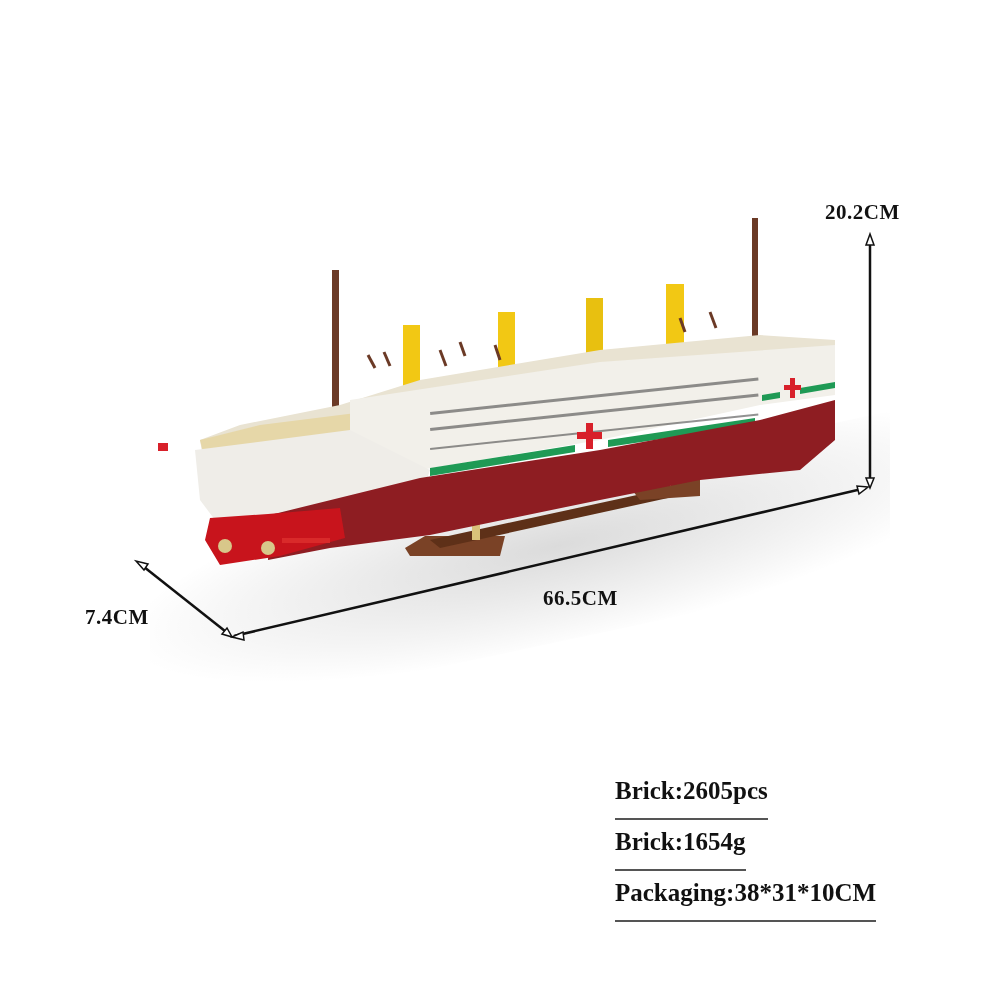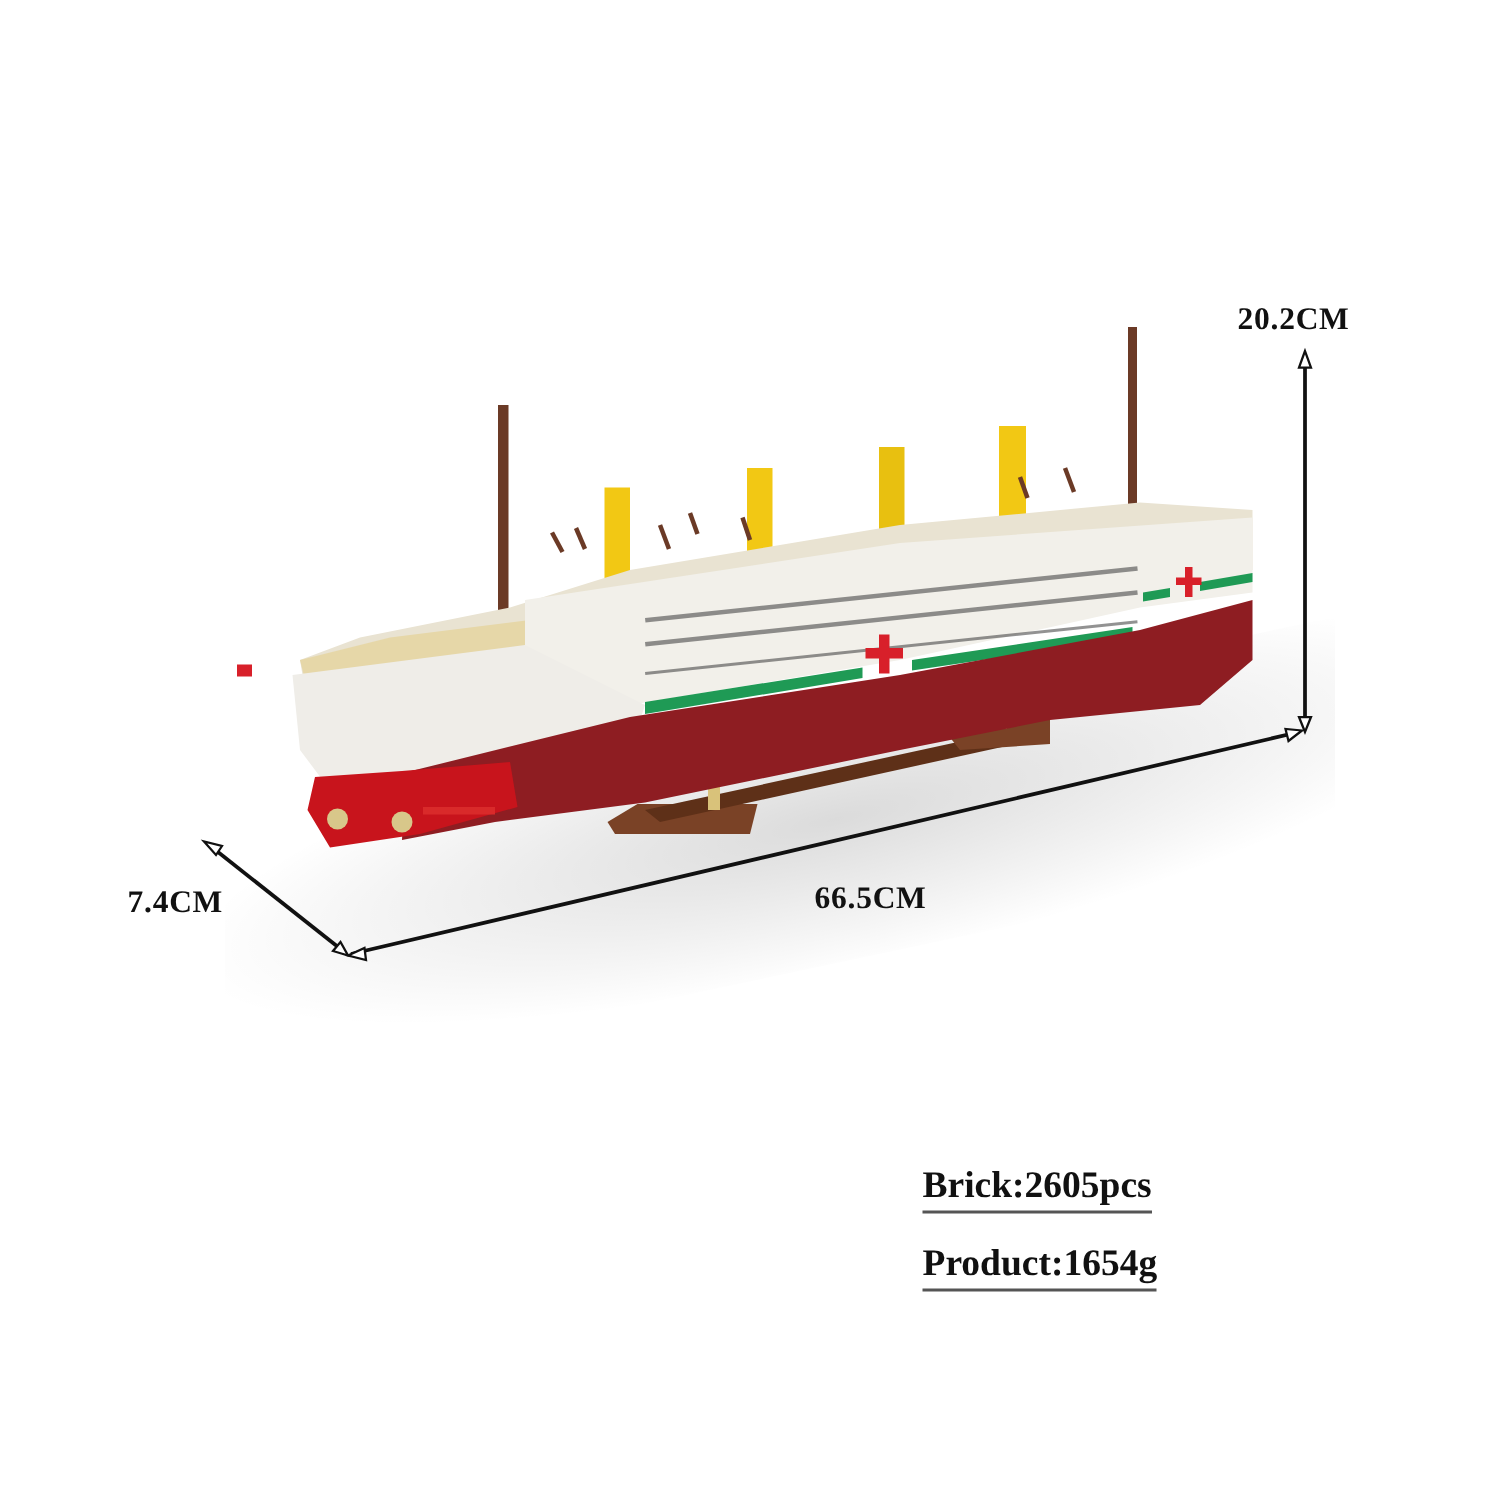--- a/index.html
+++ b/index.html
@@ -4,21 +4,21 @@
 <style>
   html, body { margin: 0; padding: 0; background: #ffffff; }
   body { width: 1000px; height: 1000px; position: relative; overflow: hidden; font-family: "DejaVu Serif", "Liberation Serif", serif; }
   .stage { position: absolute; left: 0; top: 0; width: 1000px; height: 980px; }
   .shadow { position: absolute; left: 150px; top: 490px; width: 740px; height: 160px;
     background: radial-gradient(ellipse at 55% 40%, rgba(0,0,0,0.14), rgba(0,0,0,0.04) 55%, rgba(255,255,255,0) 75%);
     transform: skewY(-12deg); }
   svg.ship { position: absolute; left: 0; top: 0; }
   .dim-label { position: absolute; font-family: "Liberation Serif", "DejaVu Serif", serif; font-weight: bold; font-size: 21px; color: #111; letter-spacing: 0.5px; white-space: nowrap; }
   .specs { position: absolute; left: 615px; top: 776px; }
-  .spec-row { font-family: "Liberation Serif", "DejaVu Serif", serif; font-weight: bold; font-size: 25px; color: #111; line-height: 30px; margin-bottom: 19px; display: inline-block; border-bottom: 2px solid #555; padding-bottom: 1px; white-space: nowrap; }
+  .spec-row { font-family: "Liberation Serif", "DejaVu Serif", serif; font-weight: bold; font-size: 25px; color: #111; line-height: 30px; margin-bottom: 7px; display: inline-block; border-bottom: 2px solid #555; padding-bottom: 12px; white-space: nowrap; }
   .spec-wrap { display: block; }
 </style>
 </head>
 <body>
 
 <div class="stage">
   <div class="shadow"></div>
 
   <svg class="ship" width="1000" height="1000" viewBox="0 0 1000 1000">
 
@@ -98,20 +98,21 @@
       <polygon points="868,487 857,486 859,494" stroke-width="1.5"></polygon>
       <polygon points="232,637 243,632 244,640" stroke-width="1.5"></polygon>
 
       <line x1="139" y1="563" x2="230" y2="635"></line>
       <polygon points="136,561 144,570 148,564" stroke-width="1.5"></polygon>
       <polygon points="232,637 222,634 227,628" stroke-width="1.5"></polygon>
     </g>
   </svg>
 
   <div class="dim-label" style="left:825px; top:200px;">20.2CM</div>
-  <div class="dim-label" style="left:85px; top:589px;">7.4CM</div>
+  <div class="dim-label" style="left:85px; top:605px;">7.4CM</div>
   <div class="dim-label" style="left:527px; top:586px;margin-left:16px;">66.5CM</div>
 
   <div class="specs">
     <div class="spec-wrap"><span class="spec-row">Brick:2605pcs</span></div>
-    <div class="spec-wrap"><span class="spec-row">Product:1654g</span></div>
+    <div class="spec-wrap"><span class="spec-row">Brick:1654g</span></div>
+    <div class="spec-wrap"><span class="spec-row">Packaging:38*31*10CM</span></div>
   </div>
 </div>
 
 </body></html>

